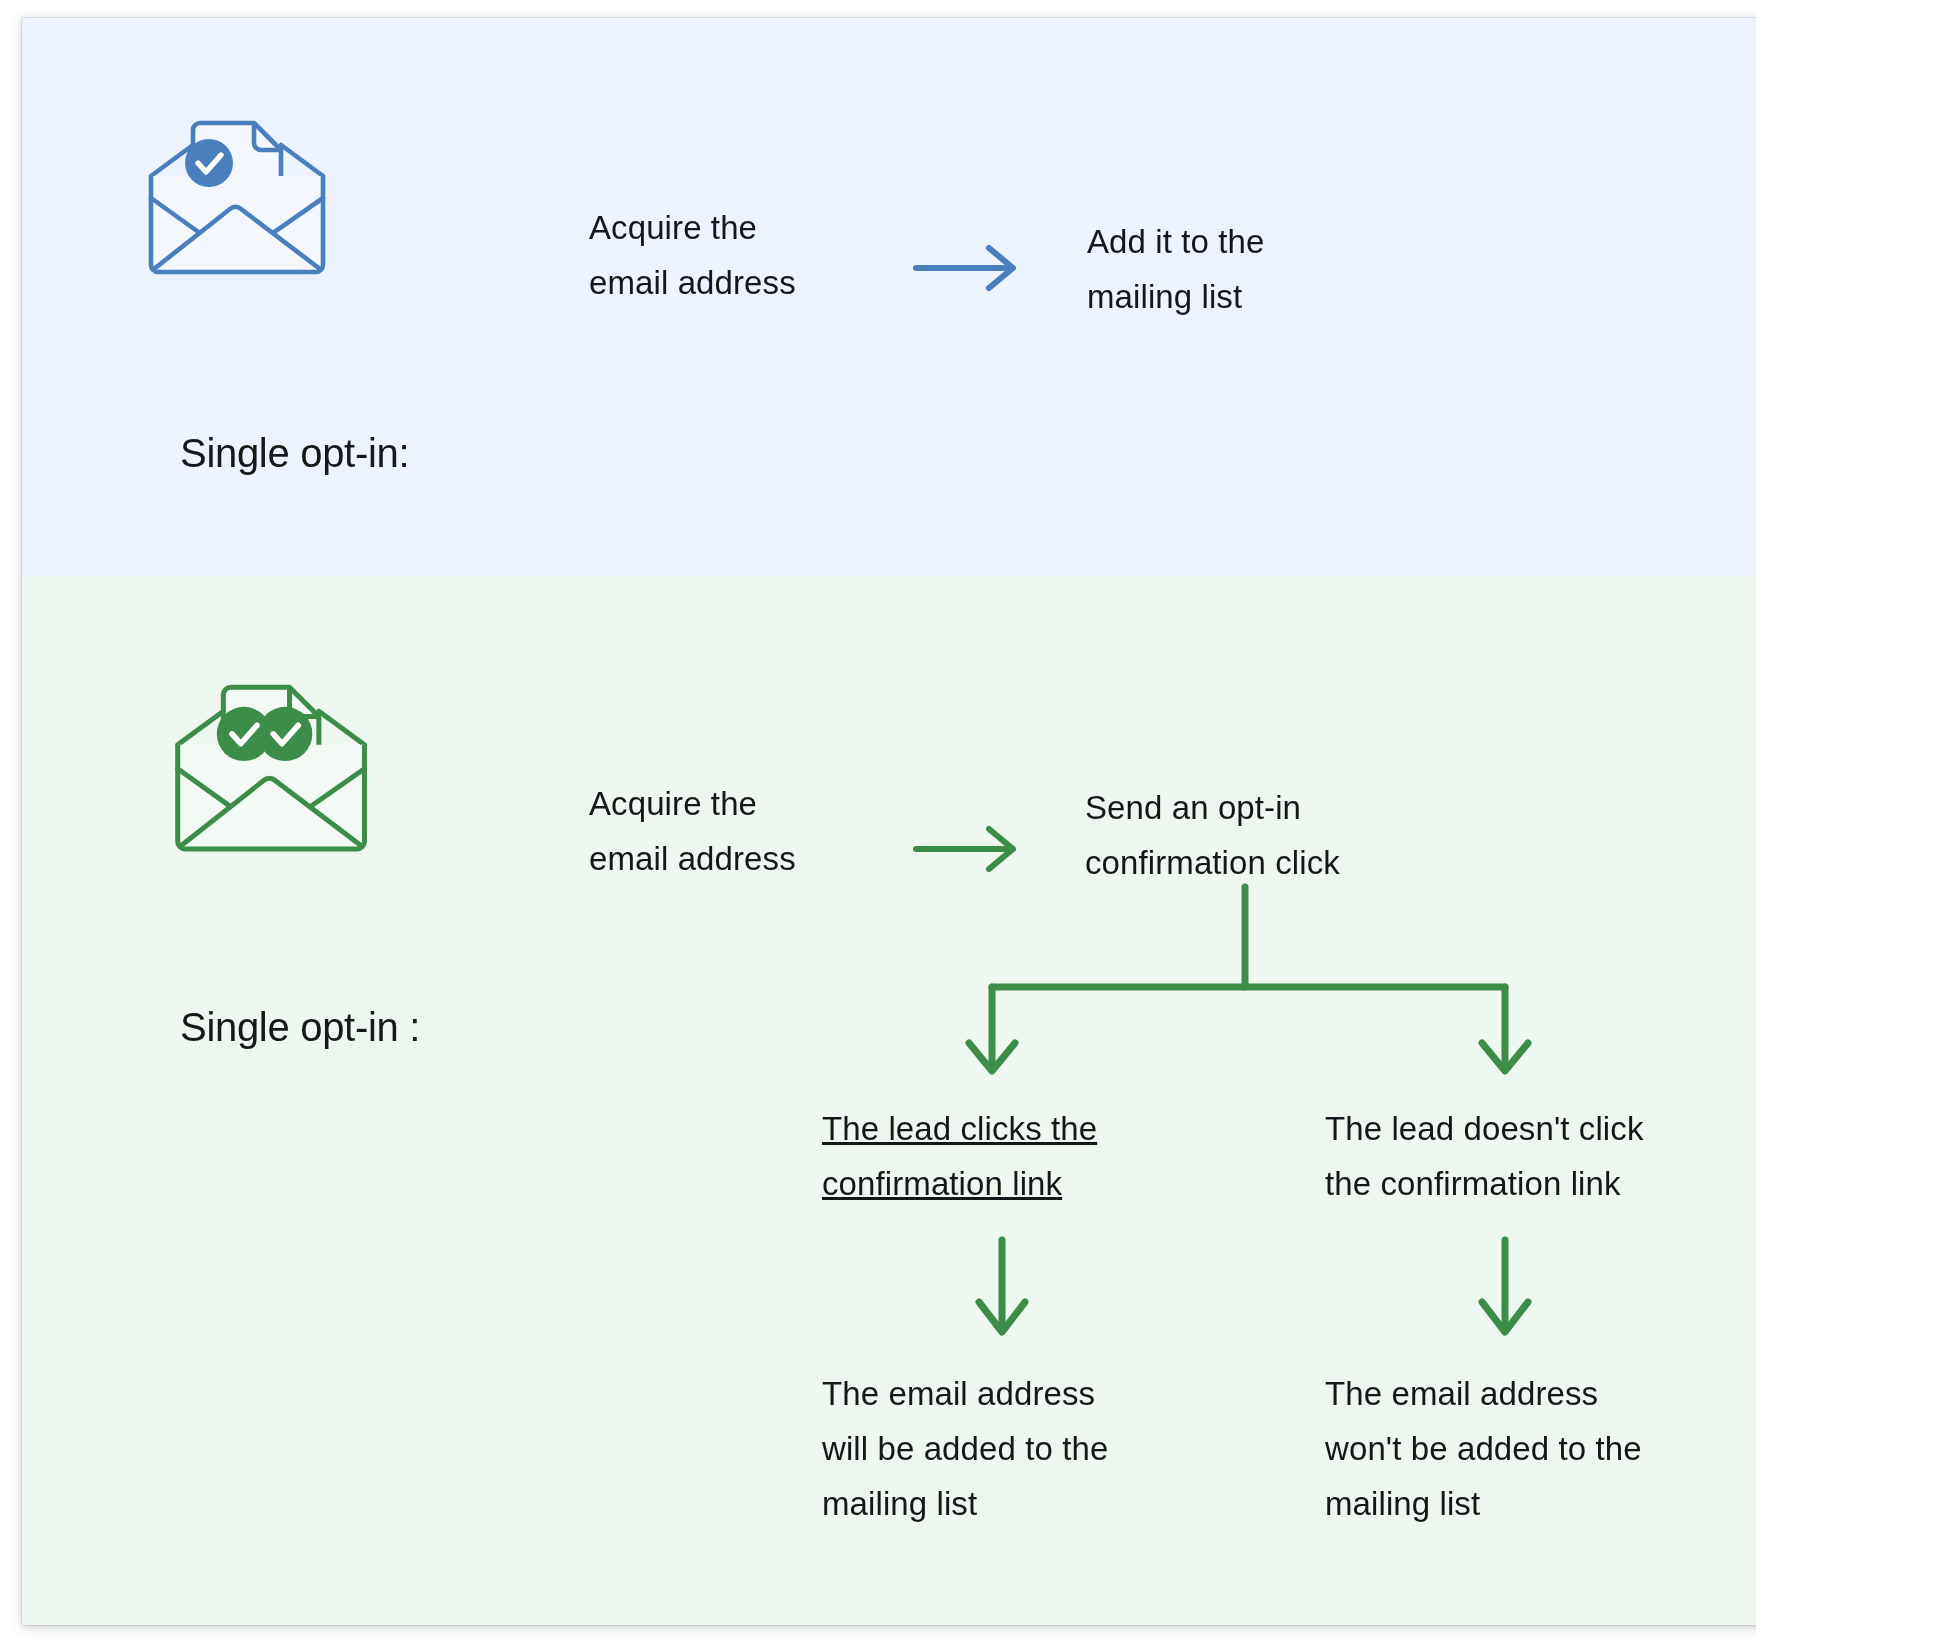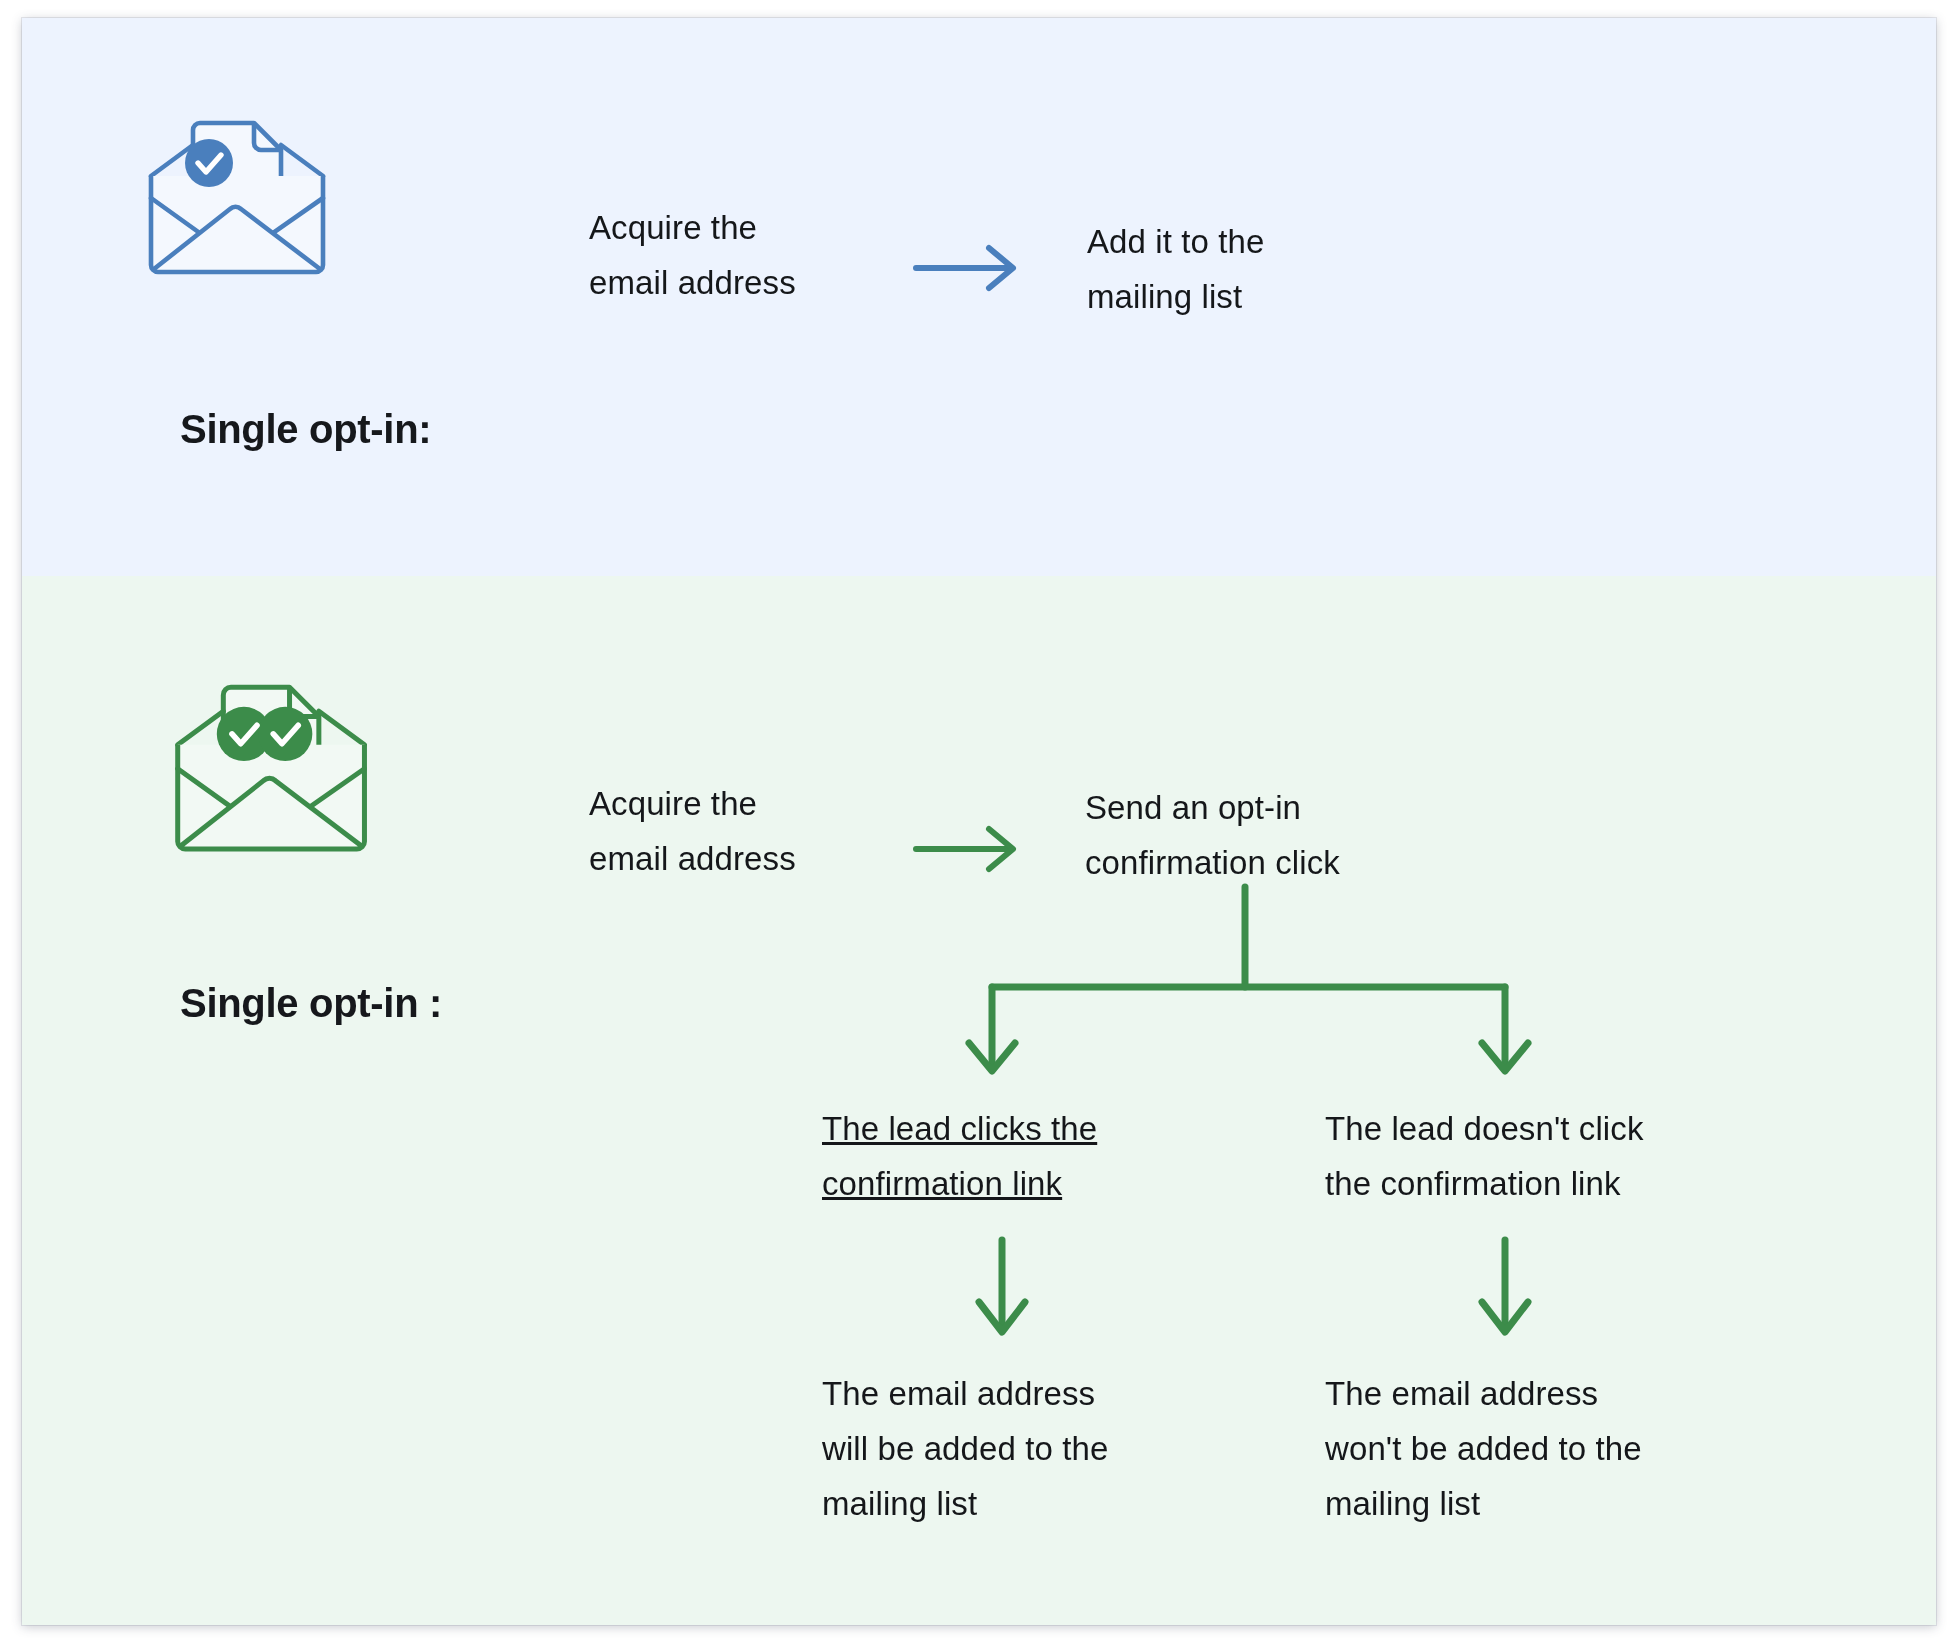--- a/index.html
+++ b/index.html
@@ -5,21 +5,21 @@
   html, body {
     margin: 0;
     padding: 0;
     background: #ffffff;
   }
   body {
     font-family: "Liberation Sans", sans-serif;
   }
   .canvas {
     position: relative;
-    width: 1958px;
+    width: 1756px;
     height: 1643px;
     background: #ffffff;
     overflow: hidden;
   }
   .frame {
     position: absolute;
     left: 22px;
     top: 18px;
     width: 1914px;
     height: 1607px;
@@ -48,24 +48,25 @@
     font-size: 33px;
     line-height: 55px;
     color: #15171a;
     font-family: "Liberation Sans", sans-serif;
     white-space: pre-line;
     letter-spacing: 0.1px;
   }
   .heading {
     position: absolute;
     font-size: 40px;
-    font-weight: bold;
+    font-weight: normal;
     color: #16181c;
     letter-spacing: -0.3px;
     font-family: "Liberation Sans", sans-serif;
+    margin-top: 24px;
   }
   
   .icon-box {
     position: absolute;
   }
   
   .arrow-svg {
     position: absolute;
     overflow: visible;
   }

